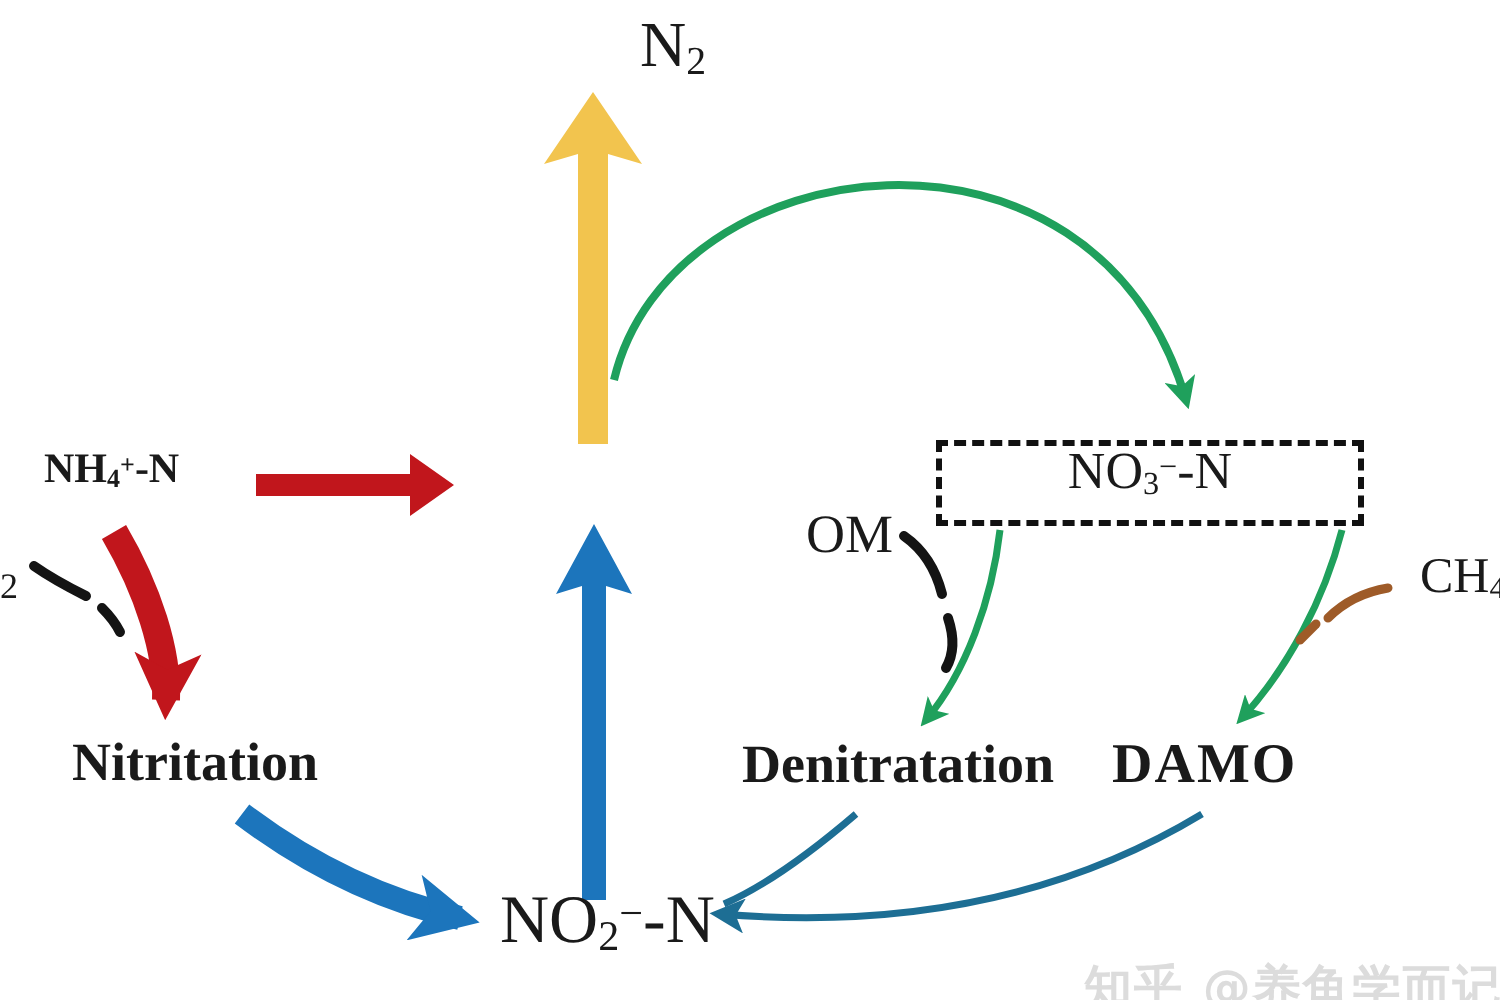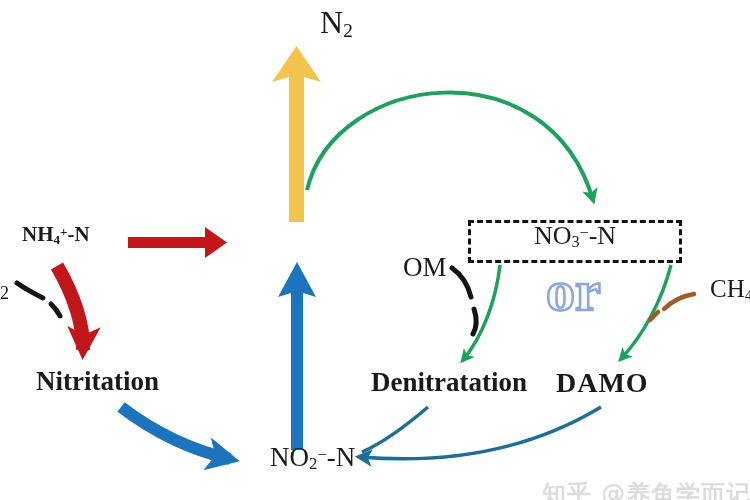--- a/index.html
+++ b/index.html
@@ -24,21 +24,21 @@
   .or{
     left:546px;top:262px;font-size:58px;font-weight:bold;
     color:#f7faff;-webkit-text-stroke:2.5px #8ca6d9;
     text-shadow:0 0 1px #8ca6d9;
   }
   .ch4{left:710px;top:276px;font-size:25px;}
   .o2partial{left:0px;top:284px;font-size:18px;}
   .nitritation{left:36px;top:368px;font-size:27px;}
   .denitratation{left:371px;top:369px;font-size:27px;}
   .damo{left:556px;top:369px;font-size:28px;letter-spacing:1px;}
-  .no2{left:250px;top:444px;font-size:27px;margin-left:20px;}
+  .no2{left:250px;top:444px;font-size:34px;}
   .watermark{
     left:542px;top:446px;font-size:24px;color:#dcdcdc;
     font-family:"DejaVu Sans","Liberation Sans",sans-serif;font-weight:bold;letter-spacing:1px;margin-top:36px;
   }
 </style>
 </head>
 <body>
 
 <div id="canvas">
 
@@ -92,21 +92,20 @@
 
   <div class="lbl nh4"><span>NH</span><sub>4</sub><sup>+</sup><span>-N</span></div>
 
 
   <div class="no3box">
     <div class="lbl"><span>NO</span><sub>3</sub><sup>−</sup><span>-N</span></div>
   </div>
 
   <div class="lbl om">OM</div>
 
-  <div class="lbl or">or</div>
 
   <div class="lbl ch4"><span>CH</span><sub>4</sub></div>
 
   <div class="lbl o2partial">2</div>
 
   <div class="lbl denitratation bold">Denitratation</div>
 
   <div class="lbl nitritation bold">Nitritation</div>
 
   <div class="lbl damo bold">DAMO</div>

